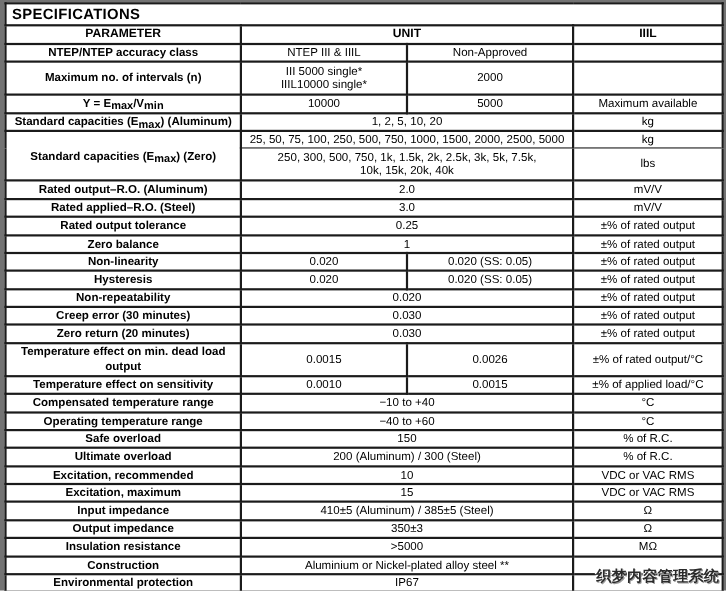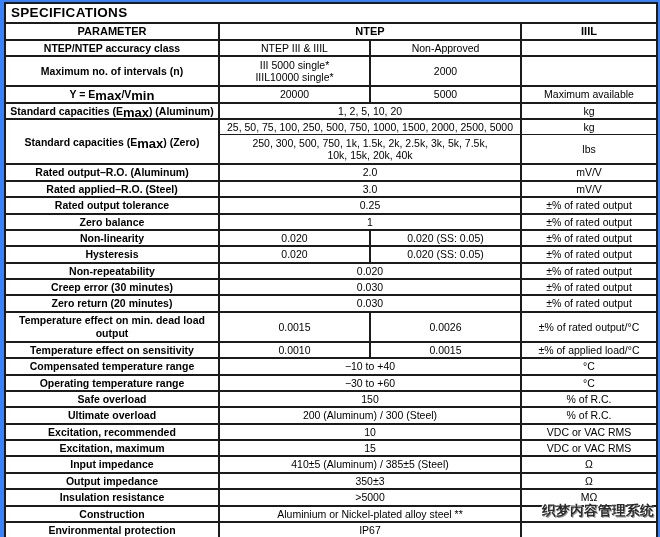--- a/index.html
+++ b/index.html
@@ -11,21 +11,21 @@
     width: 660px;
     height: 537px;
     position: relative;
     font-family: "Liberation Sans", sans-serif;
     color: #000;
     overflow: hidden;
   }
   .sheet {
     position: absolute;
     inset: 0;
-    background: #3b82f6;
+    background: #737373;
     text-decoration: underline;
   }
   table.spec {
     position: absolute;
     left: 4px;
     top: 2px;
     width: 652px;
     border-collapse: collapse;
     table-layout: fixed;
     background: #fff;
@@ -57,31 +57,31 @@
     text-align: left;
     font-weight: bold;
     font-size: 10.8px;
     padding: 1px 4px 1px 5px;
   }
   tr.tall td { height: 26px; }
   
   tr.sub-top td.thin-b { border-bottom-width: 1px; }
   tr.sub-bottom td.thin-t { border-top-width: 1px; }
   sub {
-    font-size: 13px;
+    font-size: 10px;
     line-height: 0;
     vertical-align: -2px;
     font-weight: bold;
   }
   .two-line div { display: block; }
   
   .watermark {
     position: absolute;
     right: 6px;
-    bottom: 17px;
+    bottom: 4px;
     text-align: center;
     pointer-events: none;
     font-family: sans-serif;
   }
   .wm-cn {
     font-size: 13.5px;
     font-weight: bold;
     color: #2a2a2a;
     letter-spacing: 0.5px;
     text-shadow: -1px -1px 0 #ffffff, 1px 1px 0 #9a9a9a, 0 0 2px #ffffff;
@@ -110,21 +110,21 @@
       <col style="width:136px">
     </colgroup>
 
     <tbody>
         <tr class="title-row">
       <td colspan="4">SPECIFICATIONS</td>
     </tr>
 
     <tr class="head-row">
       <td>PARAMETER</td>
-      <td colspan="2">NTEP</td>
+      <td colspan="2">UNIT</td>
       <td>IIIL</td>
     </tr>
 
     <tr>
       <td class="param">NTEP/NTEP accuracy class</td>
       <td>NTEP III &amp; IIIL</td>
       <td>Non-Approved</td>
       <td></td>
     </tr>
 
@@ -133,21 +133,21 @@
       <td class="two-line">
         <div>III 5000 single*</div>
         <div>IIIL10000 single*</div>
       </td>
       <td>2000</td>
       <td></td>
     </tr>
 
     <tr>
       <td class="param"><span>Y = E</span><sub>max</sub><span>/V</span><sub>min</sub></td>
-      <td>20000</td>
+      <td>10000</td>
       <td>5000</td>
       <td>Maximum available</td>
     </tr>
 
     <tr>
       <td class="param"><span>Standard capacities (E</span><sub>max</sub><span>) (Aluminum)</span></td>
       <td colspan="2">1, 2, 5, 10, 20</td>
       <td>kg</td>
     </tr>
 
@@ -235,21 +235,21 @@
     </tr>
 
     <tr>
       <td class="param">Compensated temperature range</td>
       <td colspan="2">−10 to +40</td>
       <td>°C</td>
     </tr>
 
     <tr>
       <td class="param">Operating temperature range</td>
-      <td colspan="2">−30 to +60</td>
+      <td colspan="2">−40 to +60</td>
       <td>°C</td>
     </tr>
 
     <tr>
       <td class="param">Safe overload</td>
       <td colspan="2">150</td>
       <td>% of R.C.</td>
     </tr>
 
     <tr>

